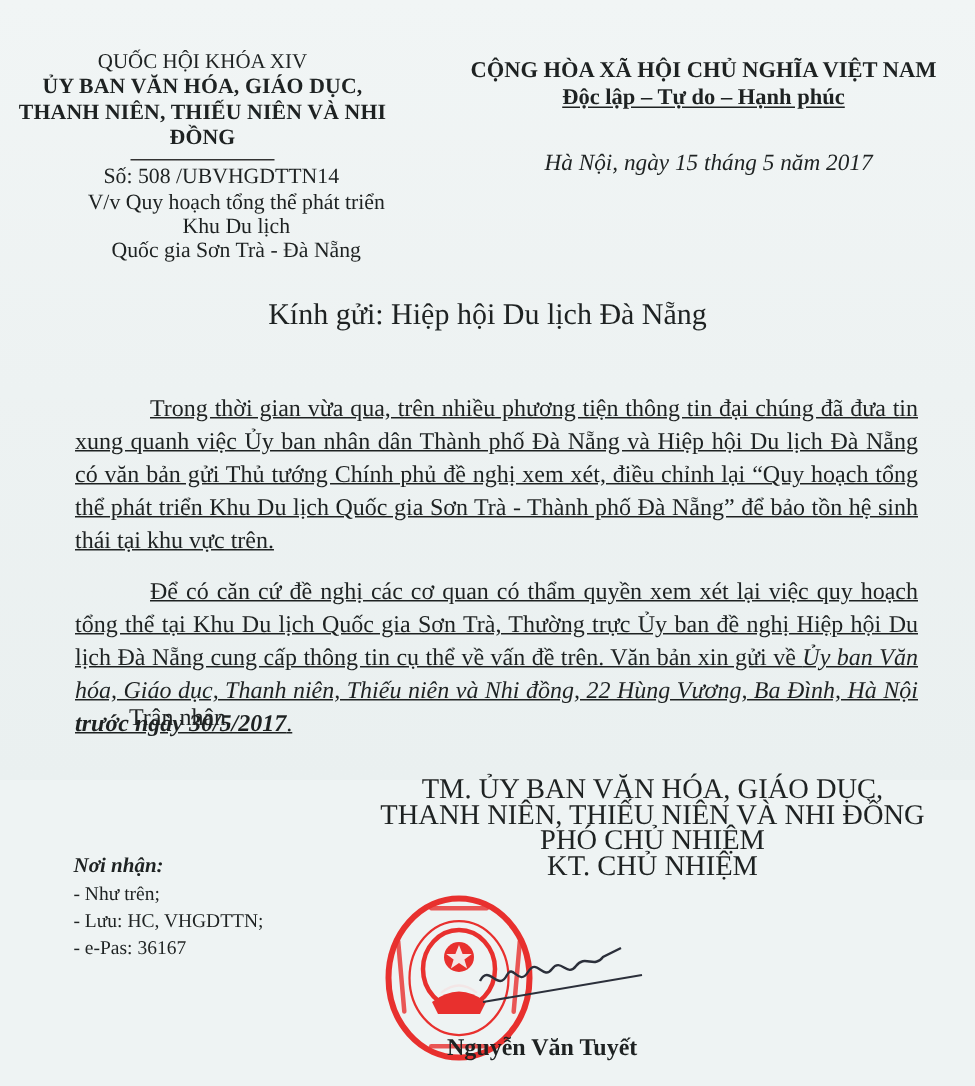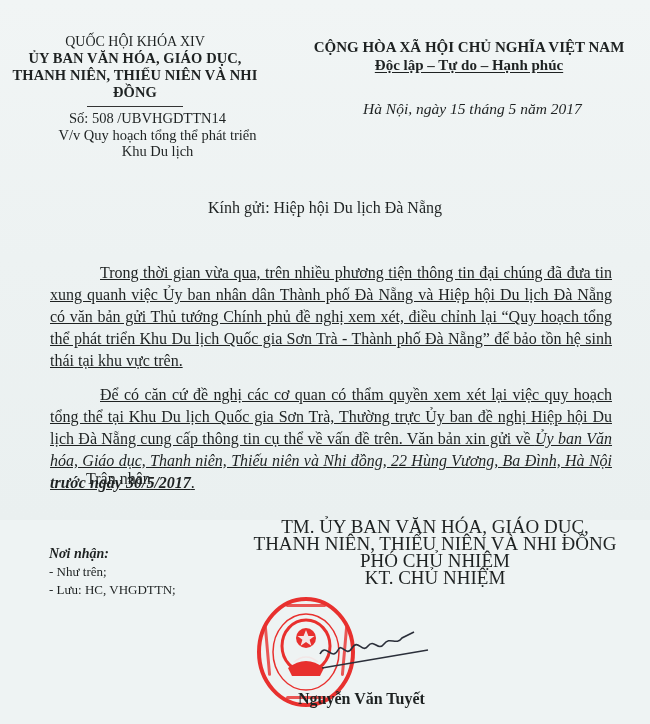--- a/index.html
+++ b/index.html
@@ -19,45 +19,46 @@
   .hdr-left { left:0; top:34px; width:270px; }
   .hdr-left .l1 { font-size:14px; line-height:16px; }
   .hdr-left .l2, .hdr-left .l3 { font-size:14.5px; font-weight:bold; line-height:17px; letter-spacing:0.1px; }
   .hdr-left .rule { width:96px; height:1px; background:#333; margin:5px auto 3px; }
   .hdr-left .l4 { font-size:14.5px; line-height:17px;margin-left:25px; }
   .hdr-left .l5, .hdr-left .l6 { font-size:14.5px; line-height:16px;padding-left:45px; }
   .hdr-right { left:288px; top:38px; width:362px; }
   .hdr-right .r1 { font-size:15px; font-weight:bold; line-height:18px; }
   .hdr-right .r2 { font-size:15px; font-weight:bold; line-height:18px; text-decoration:underline; text-underline-offset:2px; }
   .date { left:363px; top:100px; font-size:15.5px; font-style:italic; }
-  .recipient { left:0; top:199px; width:650px; font-size:16px; }
+  .recipient { left:0; top:199px; width:650px; font-size:20px; }
   .body-text { left:50px; top:262px; width:562px; font-size:16px; line-height:22px; text-align:justify; }
   .body-text p { margin:0 0 12px 0; text-indent:50px;text-decoration:underline; }
   .body-text .it { font-style:italic; }
   .body-text .bi { font-style:italic; font-weight:bold; }
   .closing { left:86px; top:470px; font-size:16px; }
   .noinhan { left:49px; top:545px; font-size:13px; line-height:18px; }
-  .noinhan .title { font-style:italic; font-weight:bold; font-size:14px; }
+  .noinhan .title { font-style:italic; font-weight:bold; font-size:14px;margin-top:24px; }
   .sign-block { left:220px; top:518px; width:430px; font-size:19px; font-weight:normal; line-height:17px; }
   .signer { left:298px; top:690px; font-size:16px; font-weight:bold; }
   .seal { left:256px; top:596px; width:100px; height:112px; }
   .sigline { left:318px; top:624px; width:115px; height:50px; }
 </style>
 </head>
 <body>
 
 <div class="page">
 
   <div class="abs hdr-left center">
     <div class="l1">QUỐC HỘI KHÓA XIV</div>
     <div class="l2">ỦY BAN VĂN HÓA, GIÁO DỤC,</div>
     <div class="l3">THANH NIÊN, THIẾU NIÊN VÀ NHI ĐỒNG</div>
     <div class="rule"></div>
     <div class="l4">Số:  508 /UBVHGDTTN14</div>
     <div class="l5">V/v Quy hoạch tổng thể phát triển Khu Du lịch</div>
+    <div class="l6">Quốc gia Sơn Trà - Đà Nẵng</div>
   </div>
 
   <div class="abs hdr-right center">
     <div class="r1">CỘNG HÒA XÃ HỘI CHỦ NGHĨA VIỆT NAM</div>
     <div class="r2">Độc lập – Tự do – Hạnh phúc</div>
   </div>
 
   <div class="abs date">Hà Nội, ngày 15 tháng 5 năm 2017</div>
 
   <div class="abs recipient center">Kính gửi:  Hiệp hội Du lịch Đà Nẵng</div>
@@ -66,20 +67,21 @@
     <p>Trong thời gian vừa qua, trên nhiều phương tiện thông tin đại chúng đã đưa tin xung quanh việc Ủy ban nhân dân Thành phố Đà Nẵng và Hiệp hội Du lịch Đà Nẵng có văn bản gửi Thủ tướng Chính phủ đề nghị xem xét, điều chỉnh lại “Quy hoạch tổng thể phát triển Khu Du lịch Quốc gia Sơn Trà - Thành phố Đà Nẵng” để bảo tồn hệ sinh thái tại khu vực trên.</p>
     <p><span>Để có căn cứ đề nghị các cơ quan có thẩm quyền xem xét lại việc quy hoạch tổng thể tại Khu Du lịch Quốc gia Sơn Trà, Thường trực Ủy ban đề nghị Hiệp hội Du lịch Đà Nẵng cung cấp thông tin cụ thể về vấn đề trên. Văn bản xin gửi về </span><span class="it">Ủy ban Văn hóa, Giáo dục, Thanh niên, Thiếu niên và Nhi đồng, 22 Hùng Vương, Ba Đình, Hà Nội </span><span class="bi">trước ngày 30/5/2017</span><span>.</span></p>
   </div>
 
   <div class="abs closing">Trân nhân.</div>
 
   <div class="abs noinhan">
     <div class="title">Nơi nhận:</div>
     <div>- Như trên;</div>
     <div>- Lưu: HC, VHGDTTN;</div>
+    <div>- e-Pas: 36167</div>
   </div>
 
   <div class="abs sign-block center">
     <div>TM. ỦY BAN VĂN HÓA, GIÁO DỤC,</div>
     <div>THANH NIÊN, THIẾU NIÊN VÀ NHI ĐỒNG</div>
     <div>PHÓ CHỦ NHIỆM</div>
     <div>KT. CHỦ NHIỆM</div>
   </div>
 
   <svg class="abs seal" viewBox="0 0 100 112">

